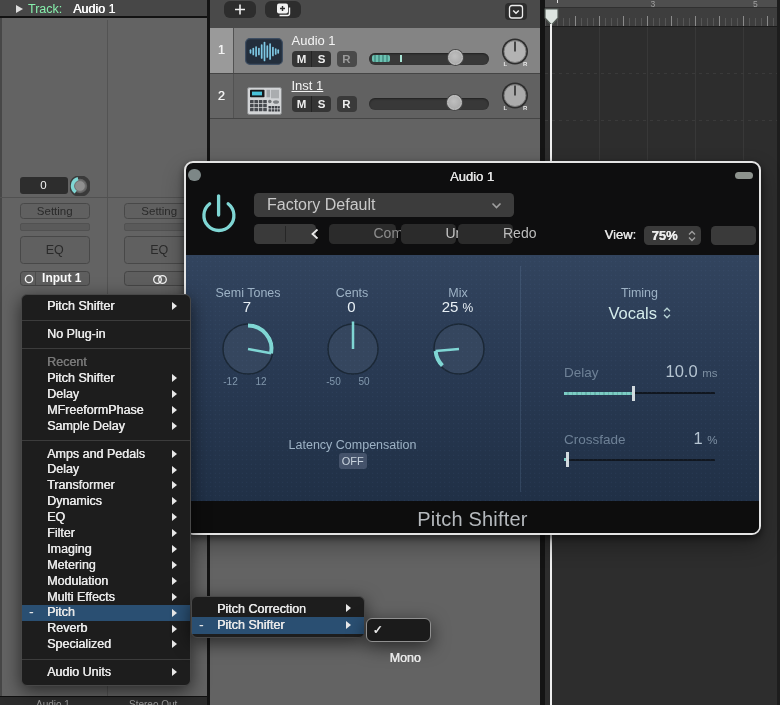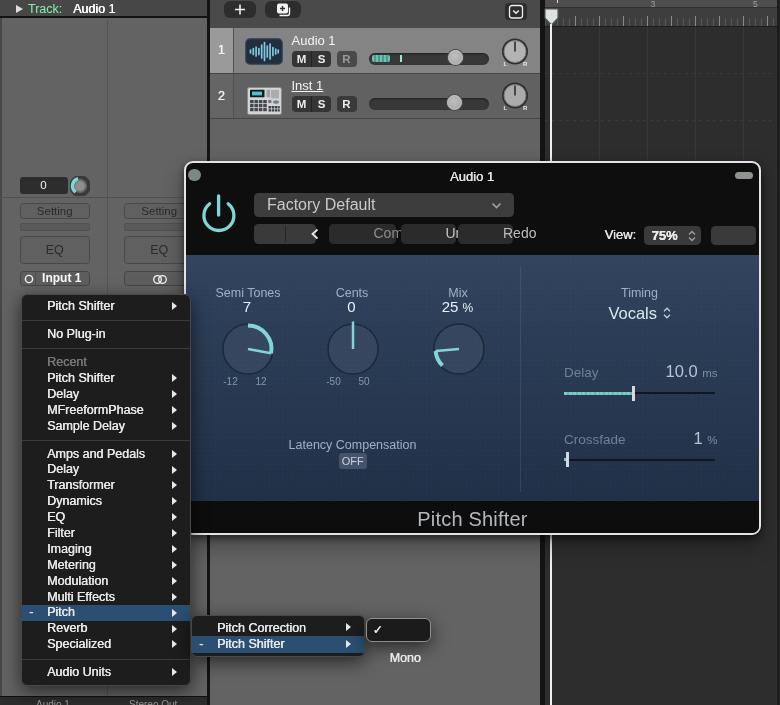--- a/index.html
+++ b/index.html
@@ -465,21 +465,21 @@
         <span class="t">Specialized</span>
         <span class="arr"></span>
       </div>
     <div class="msep"></div>
     <div class="mi">
         <span class="t">Audio Units</span>
         <span class="arr"></span>
       </div>
   </div>
 
-  <div class="menu" id="submenu" style="left:191px; top:615px; width:174px; padding:3.5px 0;">
+  <div class="menu" id="submenu" style="left:191px; top:596px; width:174px; padding:3.5px 0;">
     <div class="mi" style="height:16.5px; line-height:16.5px;">
         <span class="t">Pitch Correction</span>
         <span class="arr" style="top:3.5px;"></span>
       </div>
     <div class="mi hl" style="height:16.5px; line-height:16.5px;">
         <span class="dash">-</span>
         <span class="t">Pitch Shifter</span>
         <span class="arr" style="top:3.5px;"></span>
       </div>
   </div>

